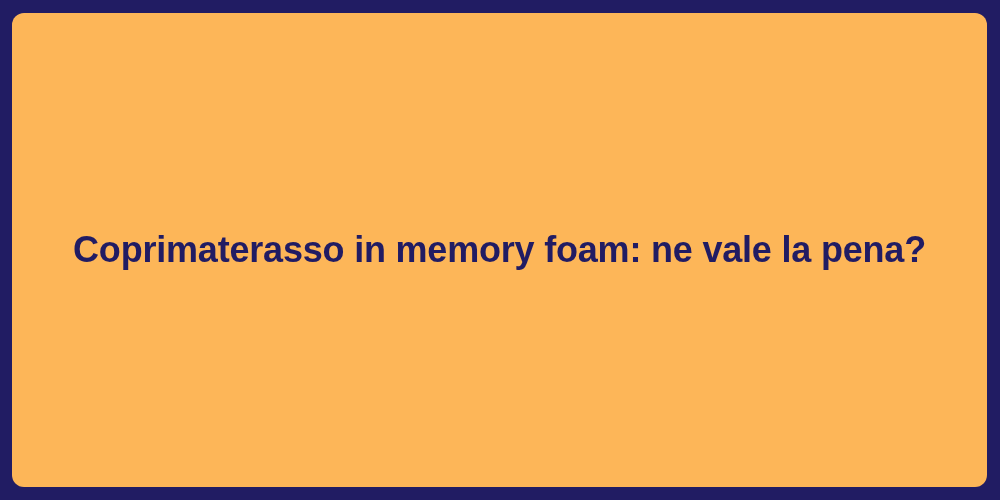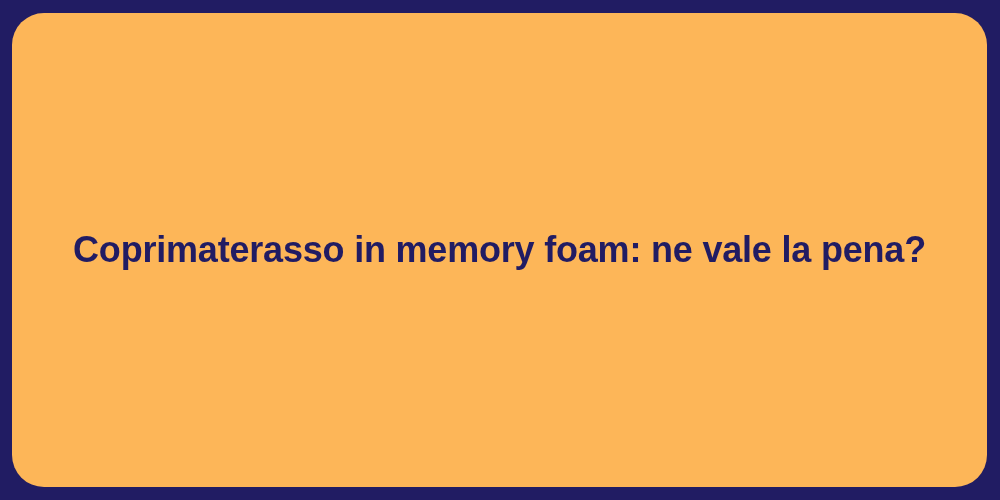--- a/index.html
+++ b/index.html
@@ -24,21 +24,21 @@
     justify-content: center;
   }
 
   .card {
     position: absolute;
     left: 12px;
     top: 13px;
     right: 13px;
     bottom: 13px;
     background: #FDB658;
-    border-radius: 32px;
+    border-radius: 12px;
     display: flex;
     align-items: center;
     justify-content: center;
     box-sizing: border-box;
   }
 
   .headline {
     margin: 0;
     padding: 0 40px;
     font-family: "Liberation Sans", sans-serif;

